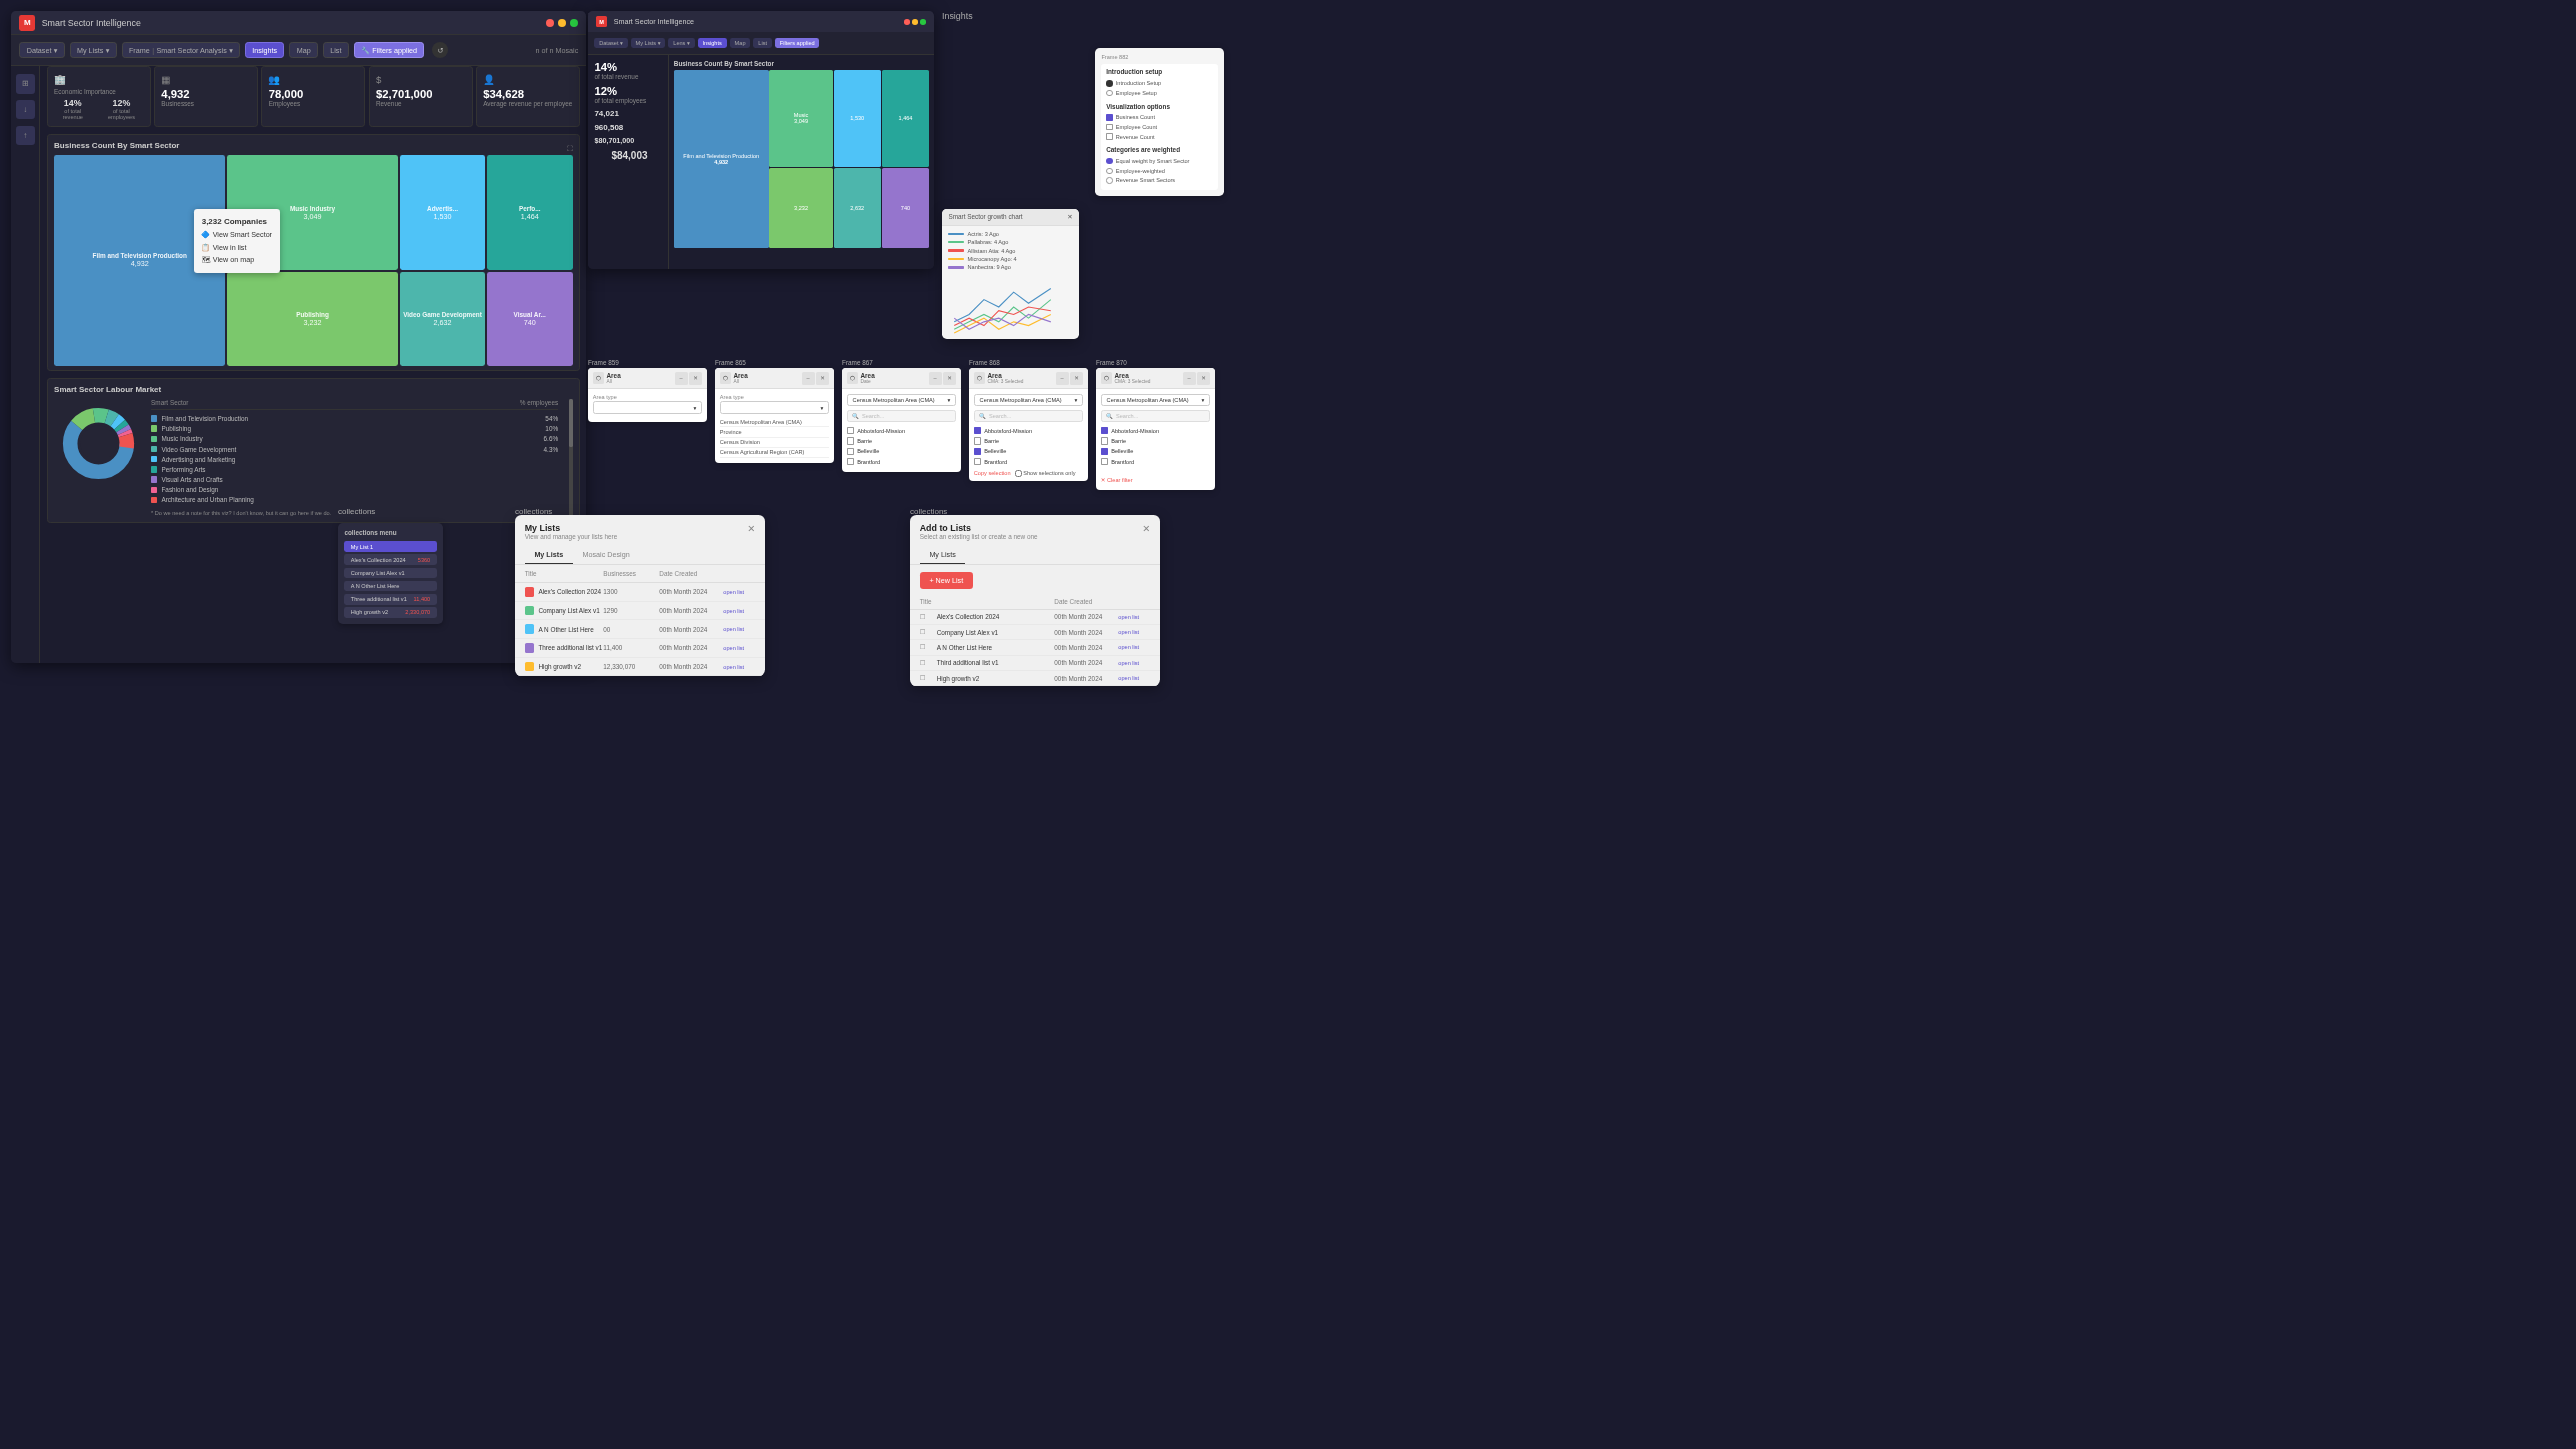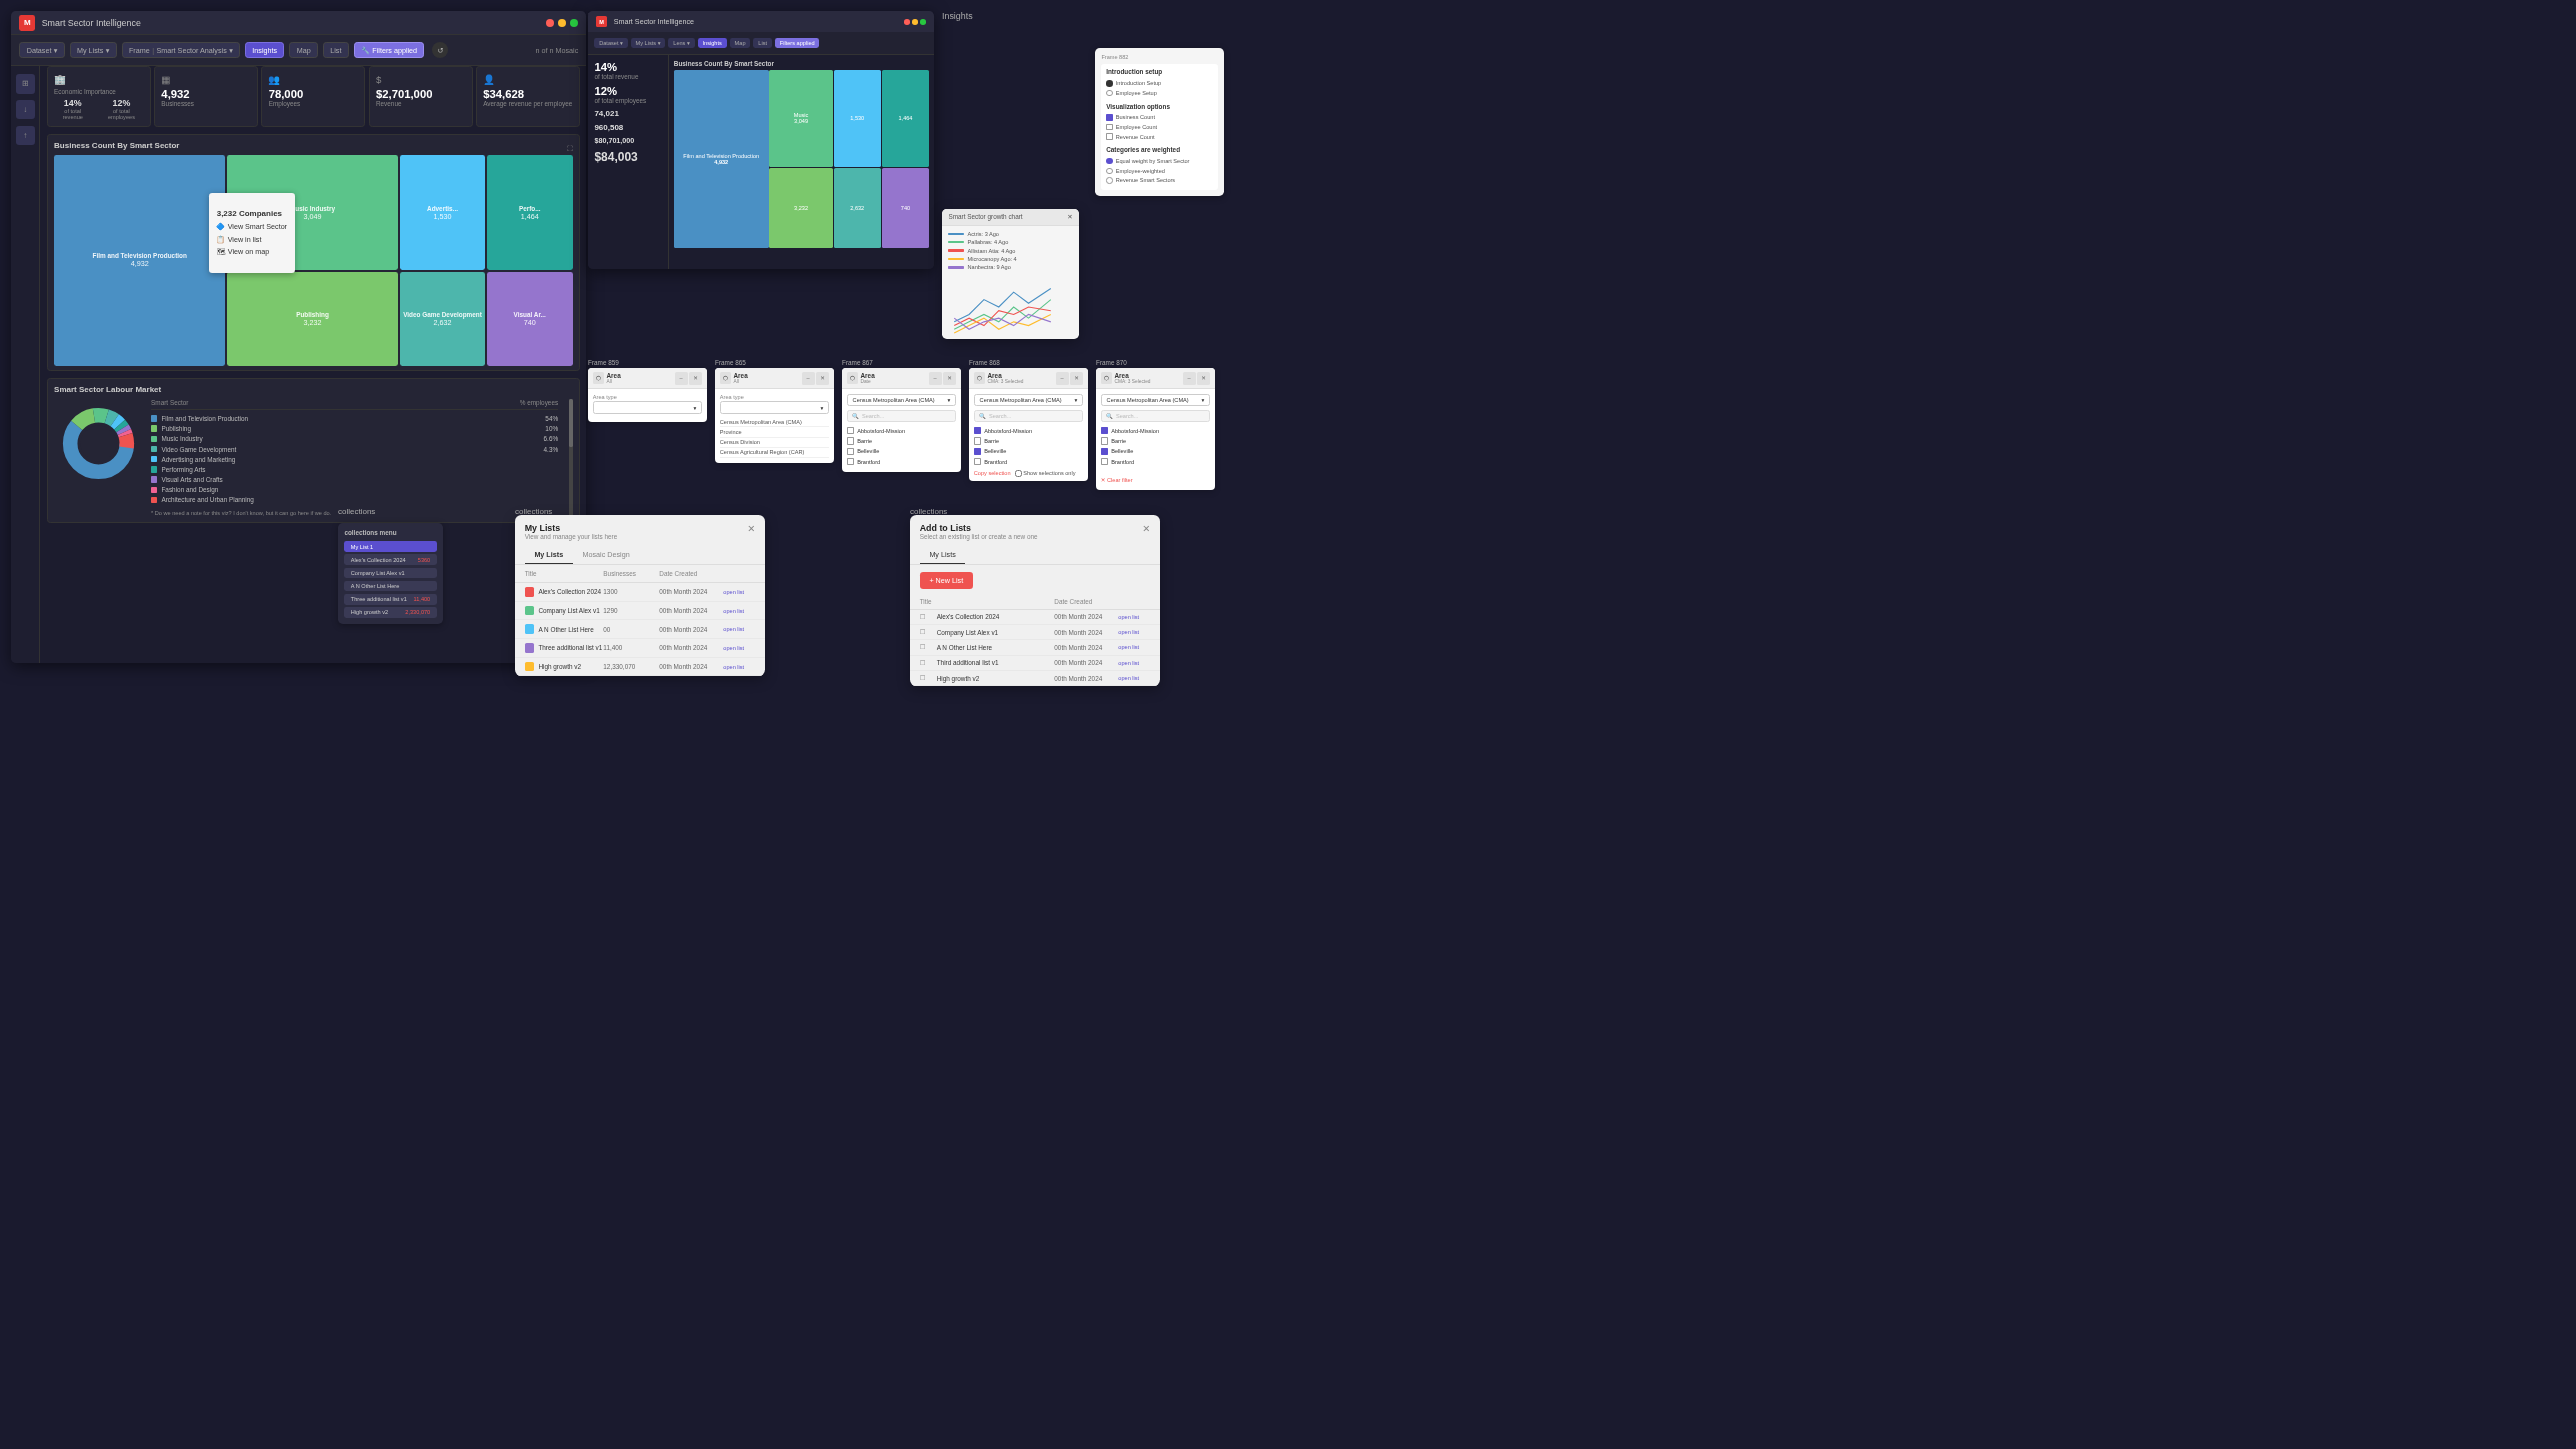--- a/index.html
+++ b/index.html
@@ -218,27 +218,27 @@
     .tm-adv { background: #4fc3f7; grid-column: 3; grid-row: 1; }
     .tm-perf { background: #26a69a; grid-column: 4; grid-row: 1; }
     .tm-vgd { background: #4db6ac; grid-column: 3; grid-row: 2; }
     .tm-vis { background: #9575cd; grid-column: 4; grid-row: 2; }
 
     
     .tooltip {
       position: absolute;
       background: #f5f5f5;
       border-radius: 3.2px;
-      padding: 16px 8px;
+      padding: 8px 8px;
       font-size: 7.2px;
       color: #333;
       box-shadow: 0 1.6px 6.4px rgba(0,0,0,0.3);
       z-index: 10;
       bottom: 97px;
-      left: 161px;
+      left: 146px;
     }
     .tooltip-title { font-weight: bold; font-size: 8px; margin-bottom: 3.2px; }
     .tooltip-item { display: flex; align-items: center; gap: 3.2px; cursor: pointer; padding: 1.6px 0; }
 
     
     .labour-section {
       margin: 0 6.4px 6.4px;
       background: #252535;
       border-radius: 3.2px;
       border: 0.8px solid #333;
@@ -761,21 +761,21 @@
       <div style="margin-bottom:4.8px;">
         <div style="font-size:8px;font-weight:bold;color:#ddd;">74,021</div>
       </div>
       <div style="margin-bottom:4.8px;">
         <div style="font-size:8px;font-weight:bold;color:#ddd;">960,508</div>
       </div>
       <div style="margin-bottom:4.8px;">
         <div style="font-size:7.2px;font-weight:bold;color:#ddd;">$80,701,000</div>
       </div>
       <div style="margin-bottom:4.8px;">
-        <div style="font-size:12px;font-weight:bold;color:#ddd;">$84,003</div>
+        <div style="font-size:10px;font-weight:bold;color:#ddd;margin-left:17px;">$84,003</div>
       </div>
     </div>
 
     <div style="flex:1;padding:4.8px;background:#1c1c2e;">
       <div style="font-size:6.4px;color:#ccc;margin-bottom:3.2px;font-weight:bold;">Business Count By Smart Sector</div>
       <div style="display:grid;grid-template-columns:3fr 2fr 1.5fr 1.5fr;grid-template-rows:55% 45%;gap:0.8px;height:177px;">
         <div style="background:#4a90c4;border-radius:1.6px;grid-row:1/3;display:flex;flex-direction:column;align-items:center;justify-content:center;font-size:5.6px;color:white;text-align:center;padding:2.4px;">
           <div>Film and Television Production</div>
             <div style="font-weight:bold;">4,932</div>
         </div>

